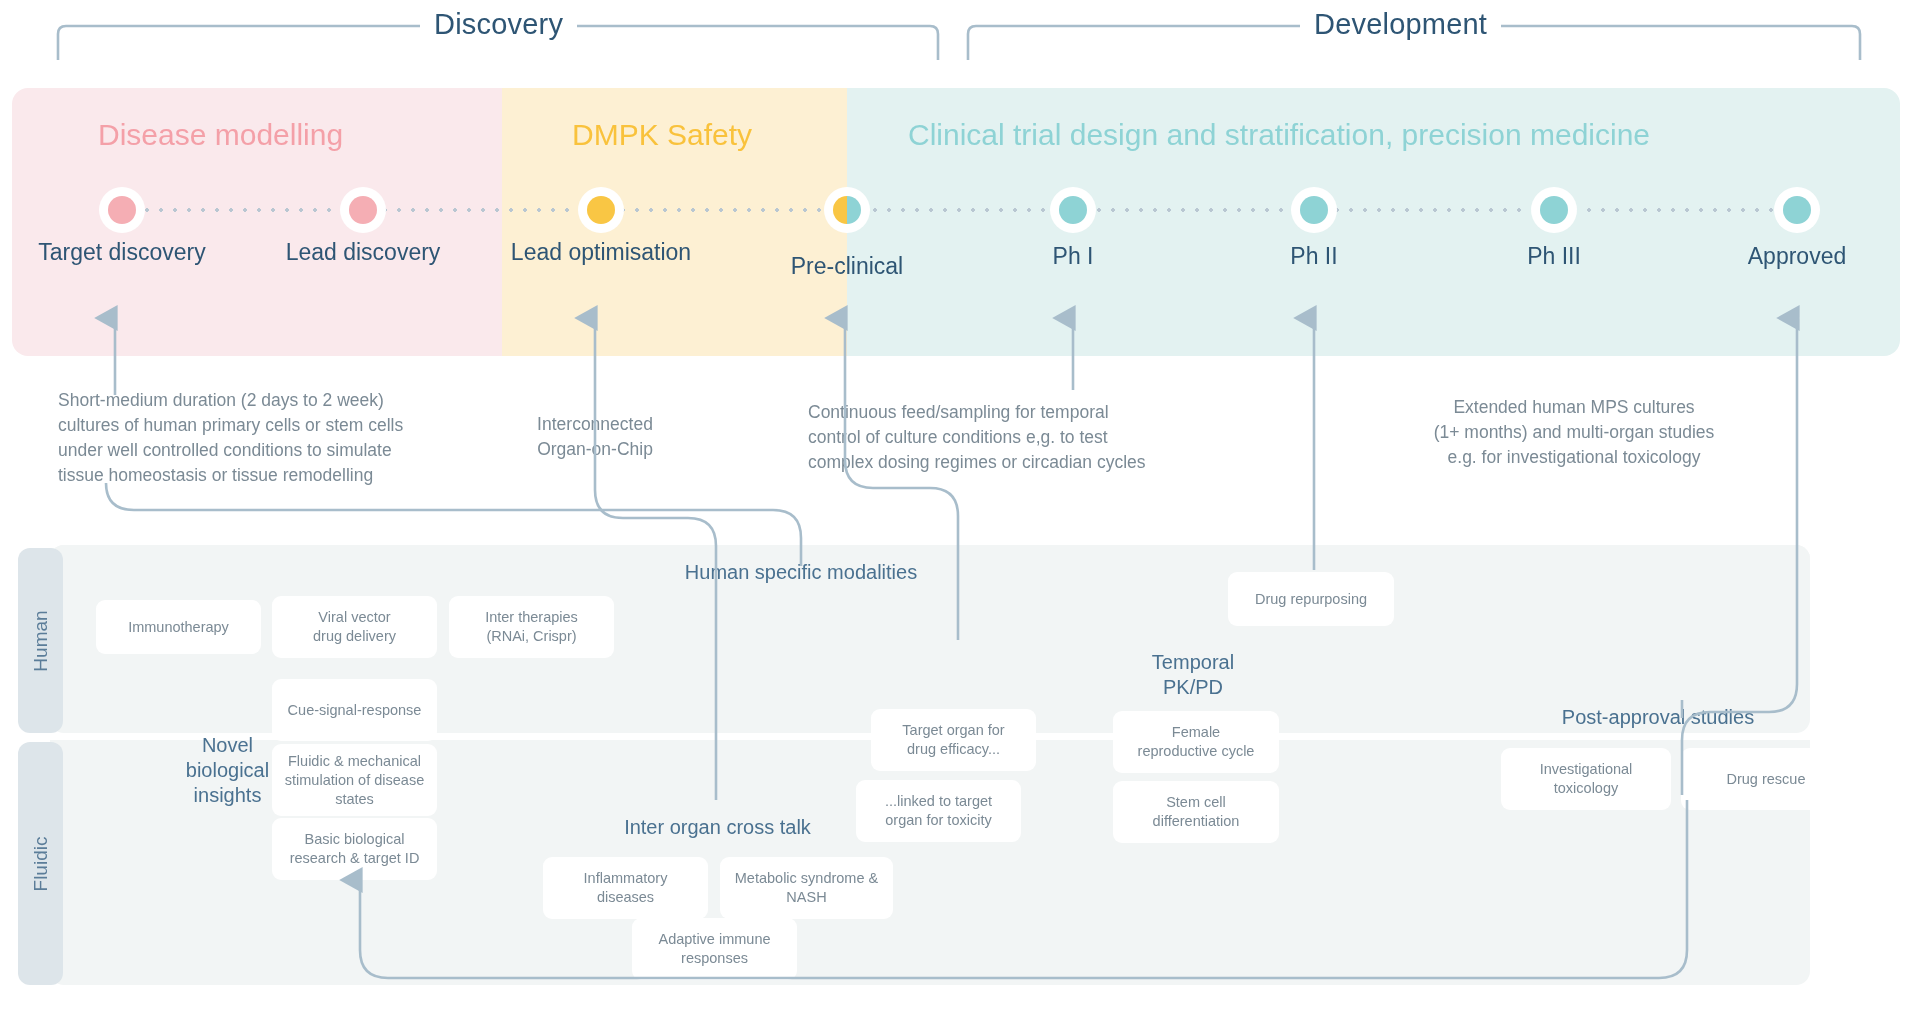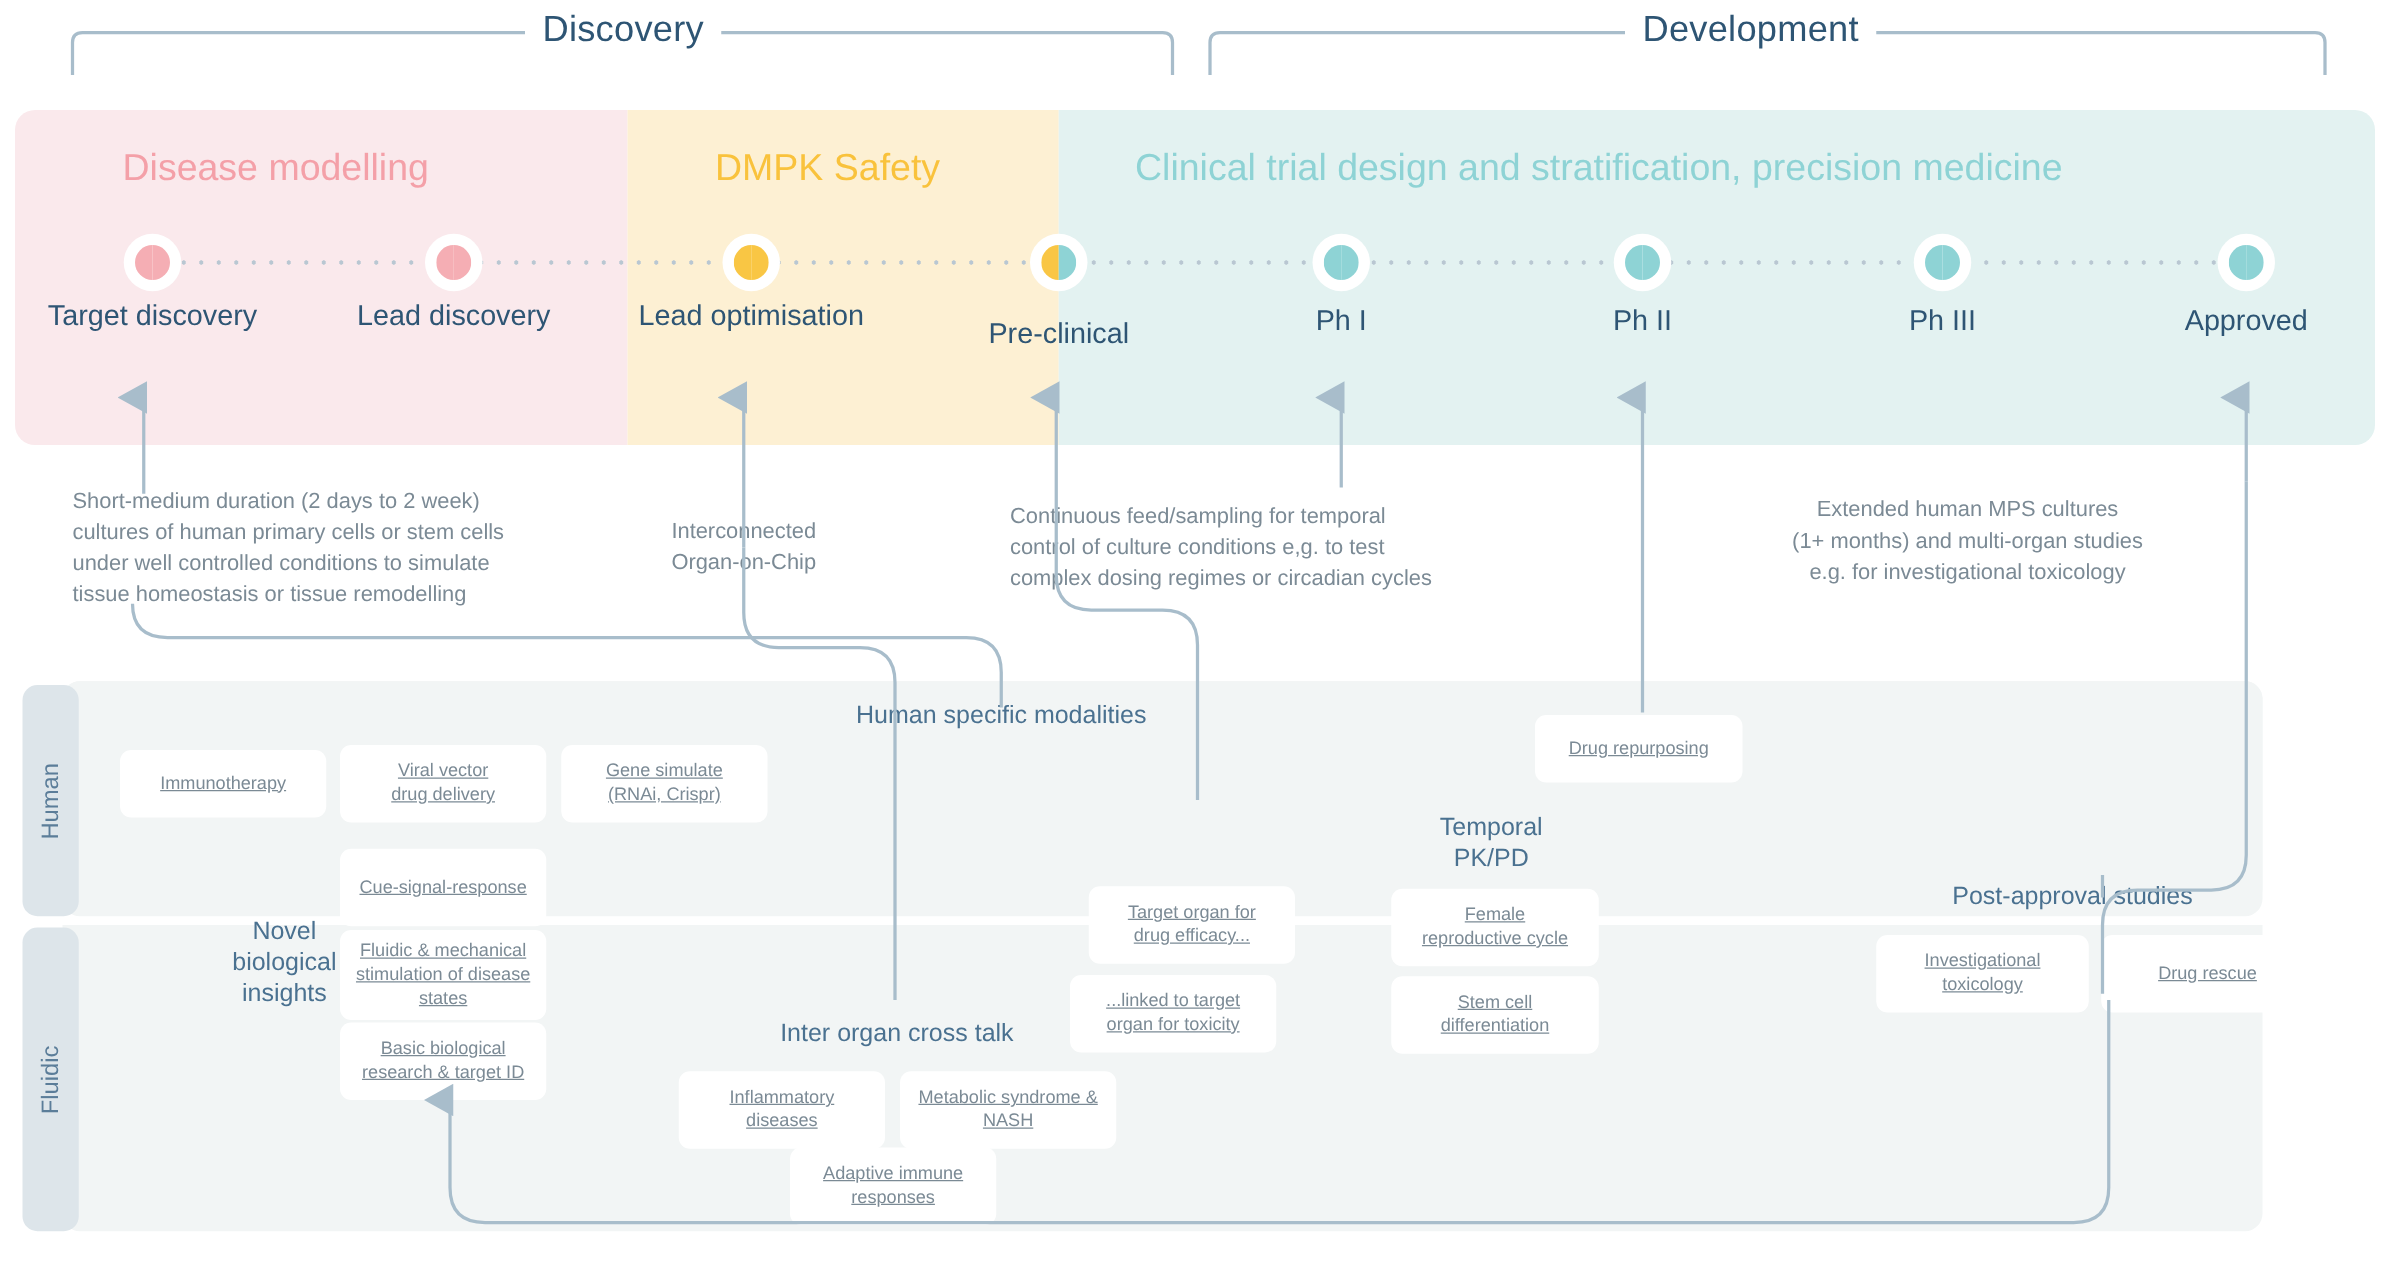--- a/index.html
+++ b/index.html
@@ -77,21 +77,21 @@
     position:absolute;left:50%;top:50%;
     transform:translate(-50%,-50%) rotate(-90deg);
     color:#5b7d99;font-size:19px;white-space:nowrap;
   }
 
   
   .chip{
     position:absolute;background:#ffffff;border-radius:9px;
     display:flex;align-items:center;justify-content:center;text-align:center;
     color:#7b8a95;font-size:14.5px;line-height:19px;
-    white-space:pre-line;box-sizing:border-box;padding:4px 8px;text-decoration:underline;
+    white-space:pre-line;box-sizing:border-box;padding:4px 8px;
   }
 
   
   .grouphead{
     position:absolute;color:#4a7190;font-size:20px;line-height:25px;
     text-align:center;white-space:pre-line;
   }
 
   svg.lines{position:absolute;left:0;top:0;width:1912px;height:1010px;pointer-events:none;z-index:1;}
 </style>
@@ -256,21 +256,21 @@
 biological
 insights</div>
   <div class="grouphead" style="left:580px;top:815px;width:275px;">Inter organ cross talk</div>
   <div class="grouphead" style="left:1113px;top:650px;width:160px;">Temporal
 PK/PD</div>
   <div class="grouphead" style="left:1528px;top:705px;width:260px;">Post-approval studies</div>
 
   <div class="chip" style="left:96px;top:600px;width:165px;height:54px;">Immunotherapy</div>
   <div class="chip" style="left:272px;top:596px;width:165px;height:62px;">Viral vector
 drug delivery</div>
-  <div class="chip" style="left:449px;top:596px;width:165px;height:62px;">Gene simulate
+  <div class="chip" style="left:449px;top:596px;width:165px;height:62px;">Inter therapies
 (RNAi, Crispr)</div>
 
   <div class="chip" style="left:272px;top:679px;width:165px;height:62px;">Cue-signal-response</div>
   <div class="chip" style="left:272px;top:744px;width:165px;height:72px;">Fluidic &amp; mechanical
 stimulation of disease
 states</div>
   <div class="chip" style="left:272px;top:818px;width:165px;height:62px;">Basic biological
 research &amp; target ID</div>
 
   <div class="chip" style="left:543px;top:857px;width:165px;height:62px;">Inflammatory

